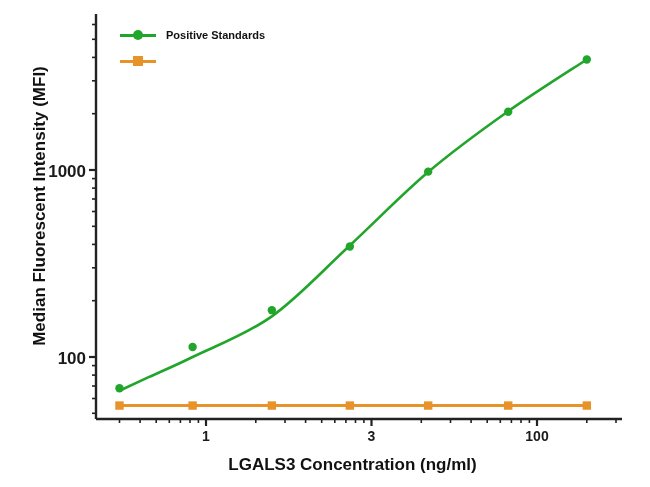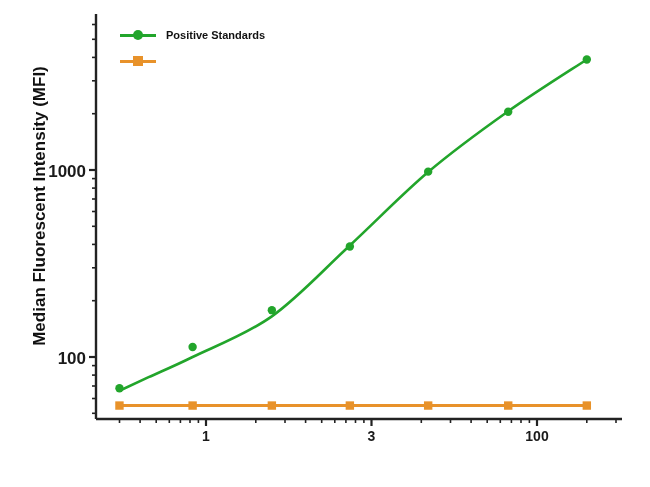--- a/index.html
+++ b/index.html
@@ -188,20 +188,21 @@
       <div class="tick-label-y" style="left: 20px; width: 66px; top: 349px;">100</div>
       <div class="tick-label-y" style="left: 20px; width: 66px; top: 162px;">1000</div>
     </div>
   <div id="x-tick-labels">
       <div class="tick-label-x" style="left: 166px; width: 80px; top: 428px;">1</div>
       <div class="tick-label-x" style="left: 331.5px; width: 80px; top: 428px;">3</div>
       <div class="tick-label-x" style="left: 497px; width: 80px; top: 428px;">100</div>
     </div>
 
   <div class="axis-title-y">Median Fluorescent Intensity (MFI)</div>
+  <div class="axis-title-x">LGALS3 Concentration (ng/ml)</div>
 
   <div class="legend">
     <div class="legend-row">
       <span class="legend-swatch">
         <span class="ln" id="lg-ln-0" style="background: rgb(34, 165, 43);"></span>
           <span class="mk circle" id="lg-mk-0" style="background: rgb(34, 165, 43);"></span>
       </span>
       <span class="legend-label">Positive Standards</span>
     </div>
     <div class="legend-row">

